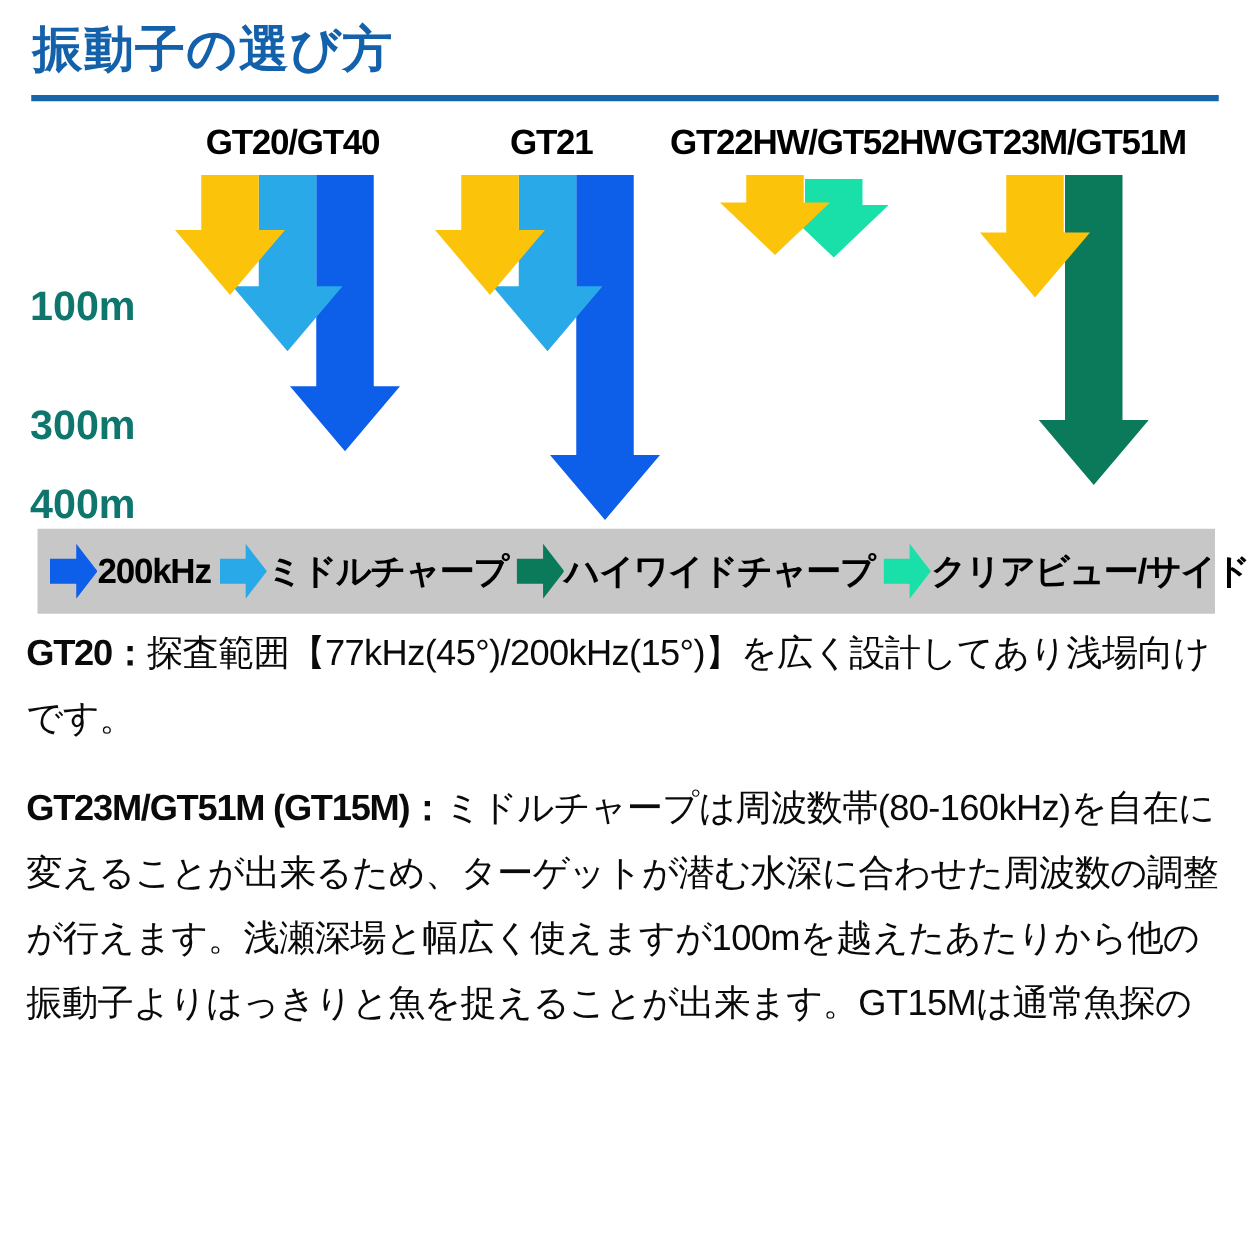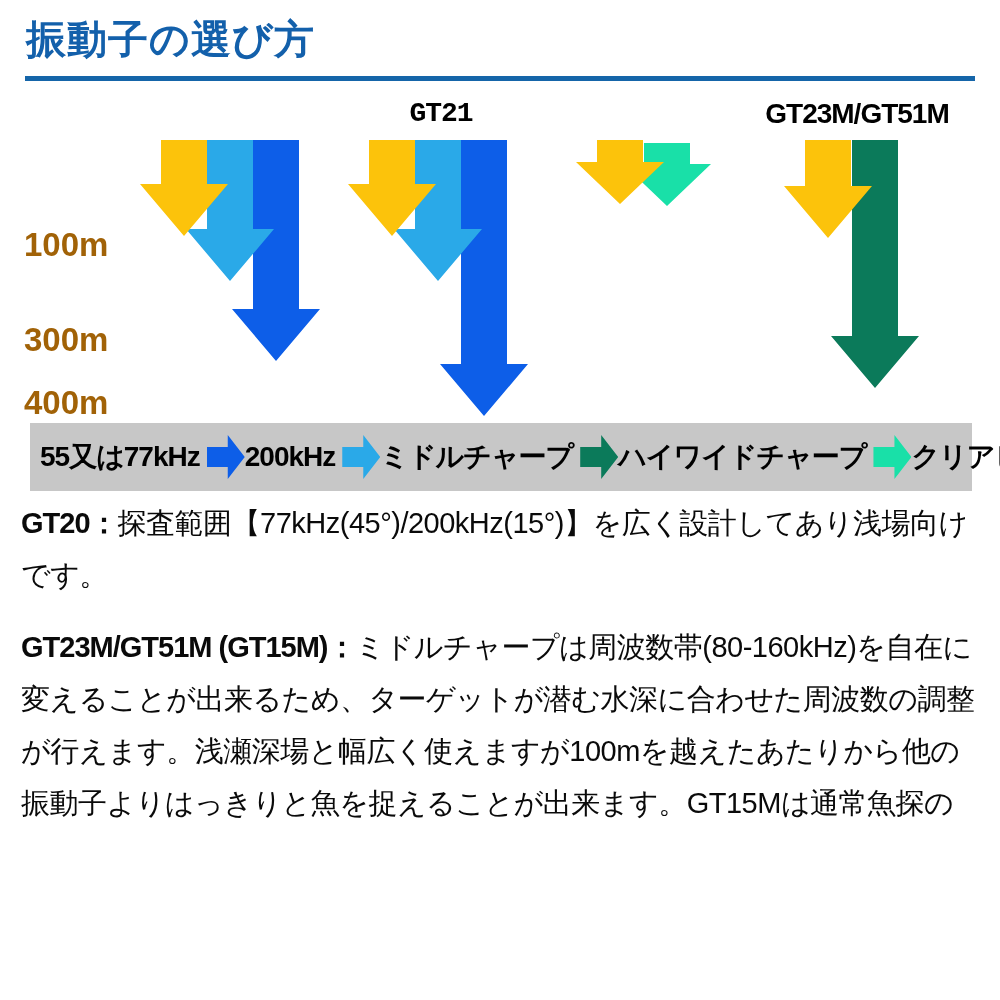--- a/index.html
+++ b/index.html
@@ -11,21 +11,21 @@
     position:absolute;left:26px;top:12px;font-size:40px;font-weight:bold;
     letter-spacing:1px;white-space:nowrap;
   }
   .title-rule{position:absolute;left:25px;top:76px;width:950px;height:5px;}
   .chart{position:absolute;left:0;top:90px;width:1000px;height:410px;}
   .chart-header{
     position:absolute;top:8px;transform:translateX(-50%);
     font-size:28px;font-weight:bold;letter-spacing:-1px;white-space:nowrap;color:#000;
   }
   .depth-label{
-    position:absolute;left:24px;font-size:33px;font-weight:bold;line-height:1;color:#a16207;
+    position:absolute;left:24px;font-size:33px;font-weight:bold;line-height:1;color:#0f766e;
   }
   .down-arrow{position:absolute;}
   .legend-bar{
     position:absolute;left:30px;top:423px;width:942px;height:68px;
     display:flex;align-items:center;justify-content:space-between;
     padding:0 10px;box-sizing:border-box;
   }
   .legend-item{display:flex;align-items:center;gap:7px;white-space:nowrap;}
   .legend-label{font-size:28px;font-weight:bold;letter-spacing:-1px;color:#000;}
   .right-arrow{width:38px;height:44px;flex:0 0 auto;}
@@ -36,41 +36,42 @@
 </head>
 <body>
 
 <div class="page">
 
   <div class="page-title" style="color: rgb(19, 96, 171);">振動子の選び方</div>
   <div class="title-rule" style="background: rgb(21, 101, 169);"></div>
 
   <div class="chart">
 
-      <div class="chart-header" style="left: 441px; font-family: Liberation Mono, monospace;">GT21</div>
+  <div class="chart-header" style="left: 234px;">GT20/GT40</div>
+      <div class="chart-header" style="left: 441px;">GT21</div>
+      <div class="chart-header" style="left: 650px;">GT22HW/GT52HW</div>
       <div class="chart-header" style="left: 857px;">GT23M/GT51M</div>
       <div class="depth-label" style="top: 138px;">100m</div>
       <div class="depth-label" style="top: 233px;">300m</div>
       <div class="depth-label" style="top: 296px;">400m</div>
       <div class="down-arrow" style="left: 140px; top: 50px; width: 88px; height: 96px; z-index: 3; background: rgb(252, 195, 11); clip-path: polygon(21px 0px, 67px 0px, 67px 44px, 88px 44px, 44px 96px, 0px 44px, 21px 44px);"></div>
       <div class="down-arrow" style="left: 186px; top: 50px; width: 88px; height: 141px; z-index: 2; background: rgb(42, 169, 232); clip-path: polygon(21px 0px, 67px 0px, 67px 89px, 88px 89px, 44px 141px, 0px 89px, 21px 89px);"></div>
       <div class="down-arrow" style="left: 232px; top: 50px; width: 88px; height: 221px; z-index: 1; background: rgb(13, 94, 232); clip-path: polygon(21px 0px, 67px 0px, 67px 169px, 88px 169px, 44px 221px, 0px 169px, 21px 169px);"></div>
       <div class="down-arrow" style="left: 348px; top: 50px; width: 88px; height: 96px; z-index: 3; background: rgb(252, 195, 11); clip-path: polygon(21px 0px, 67px 0px, 67px 44px, 88px 44px, 44px 96px, 0px 44px, 21px 44px);"></div>
       <div class="down-arrow" style="left: 394px; top: 50px; width: 88px; height: 141px; z-index: 2; background: rgb(42, 169, 232); clip-path: polygon(21px 0px, 67px 0px, 67px 89px, 88px 89px, 44px 141px, 0px 89px, 21px 89px);"></div>
       <div class="down-arrow" style="left: 440px; top: 50px; width: 88px; height: 276px; z-index: 1; background: rgb(13, 94, 232); clip-path: polygon(21px 0px, 67px 0px, 67px 224px, 88px 224px, 44px 276px, 0px 224px, 21px 224px);"></div>
       <div class="down-arrow" style="left: 576px; top: 50px; width: 88px; height: 64px; z-index: 2; background: rgb(252, 195, 11); clip-path: polygon(21px 0px, 67px 0px, 67px 22px, 88px 22px, 44px 64px, 0px 22px, 21px 22px);"></div>
       <div class="down-arrow" style="left: 623px; top: 53px; width: 88px; height: 63px; z-index: 1; background: rgb(25, 224, 168); clip-path: polygon(21px 0px, 67px 0px, 67px 21px, 88px 21px, 44px 63px, 0px 21px, 21px 21px);"></div>
       <div class="down-arrow" style="left: 784px; top: 50px; width: 88px; height: 98px; z-index: 2; background: rgb(252, 195, 11); clip-path: polygon(21px 0px, 67px 0px, 67px 46px, 88px 46px, 44px 98px, 0px 46px, 21px 46px);"></div>
       <div class="down-arrow" style="left: 831px; top: 50px; width: 88px; height: 248px; z-index: 1; background: rgb(11, 122, 90); clip-path: polygon(21px 0px, 67px 0px, 67px 196px, 88px 196px, 44px 248px, 0px 196px, 21px 196px);"></div>
     </div>
 
   <div class="legend-bar" style="background: rgb(199, 199, 199);">
 
   <div class="legend-item">
-        <span class="legend-label">55又は77kHz</span>
         <div class="right-arrow" style="background: rgb(13, 94, 232); clip-path: polygon(0px 12px, 21px 12px, 21px 0px, 38px 22px, 21px 44px, 21px 32px, 0px 32px);"></div>
       </div>
       <div class="legend-item">
         <span class="legend-label">200kHz</span>
         <div class="right-arrow" style="background: rgb(42, 169, 232); clip-path: polygon(0px 12px, 21px 12px, 21px 0px, 38px 22px, 21px 44px, 21px 32px, 0px 32px);"></div>
       </div>
       <div class="legend-item">
         <span class="legend-label">ミドルチャープ</span>
         <div class="right-arrow" style="background: rgb(11, 122, 90); clip-path: polygon(0px 12px, 21px 12px, 21px 0px, 38px 22px, 21px 44px, 21px 32px, 0px 32px);"></div>
       </div>

